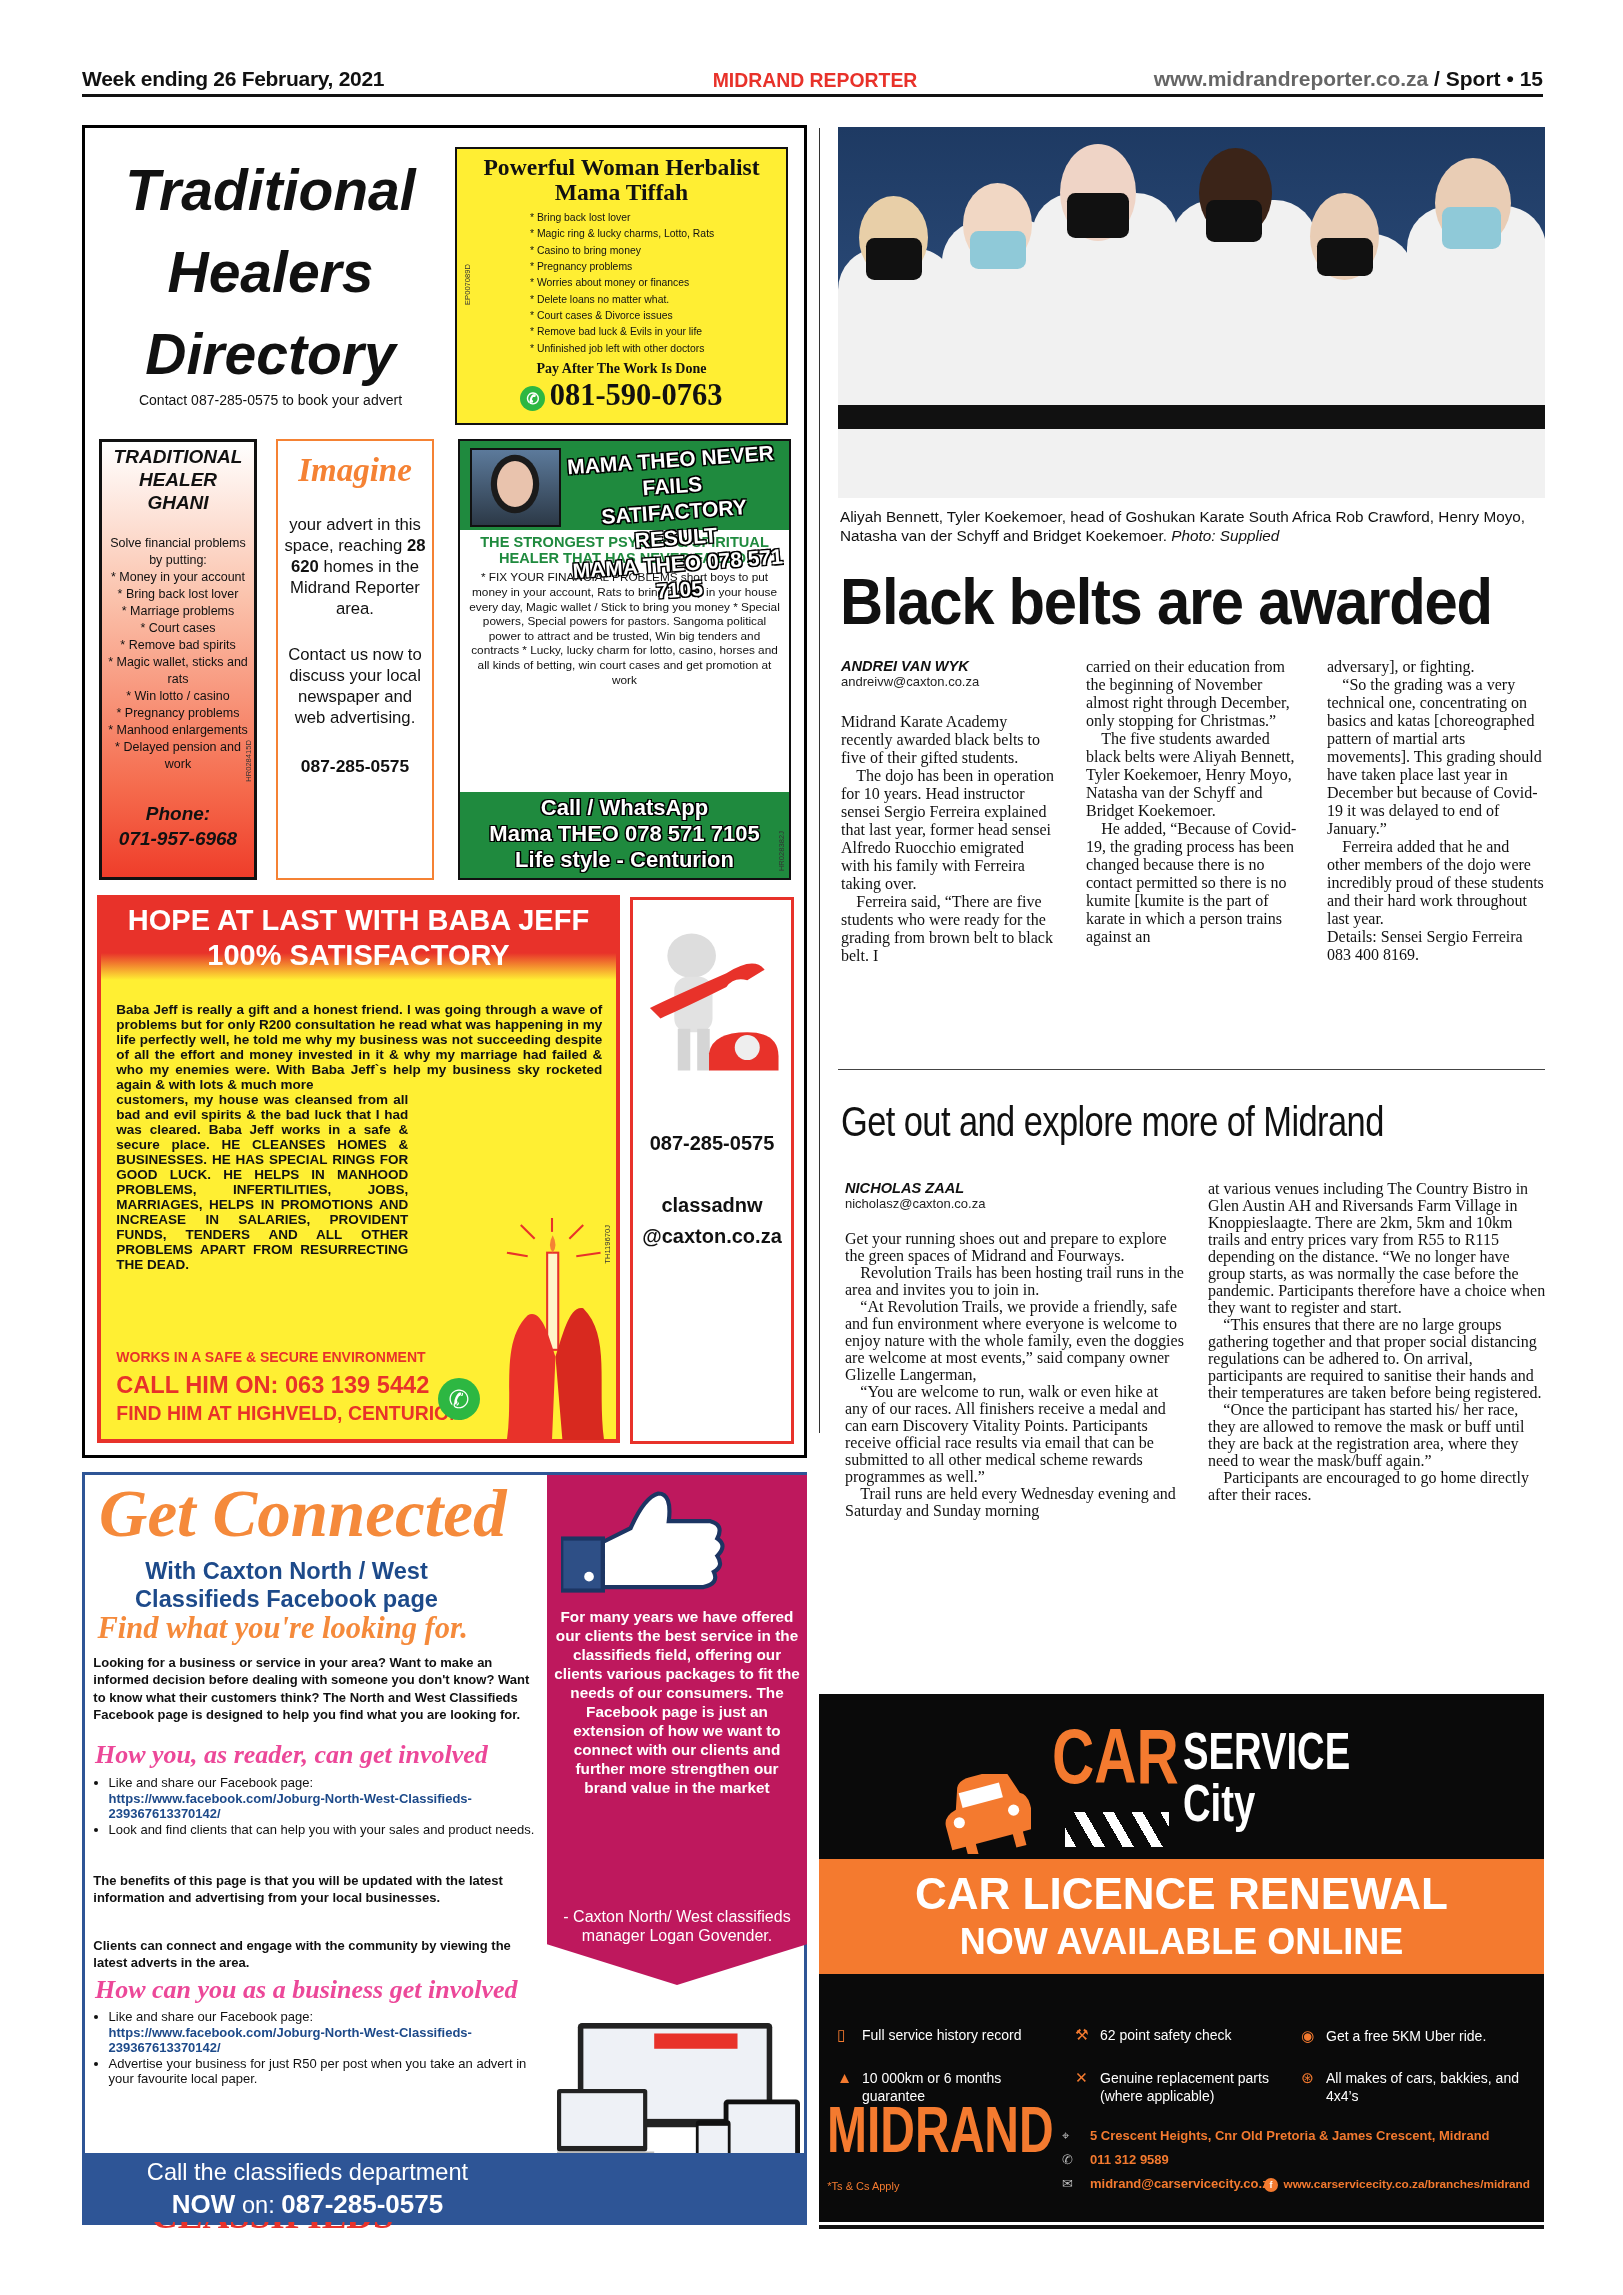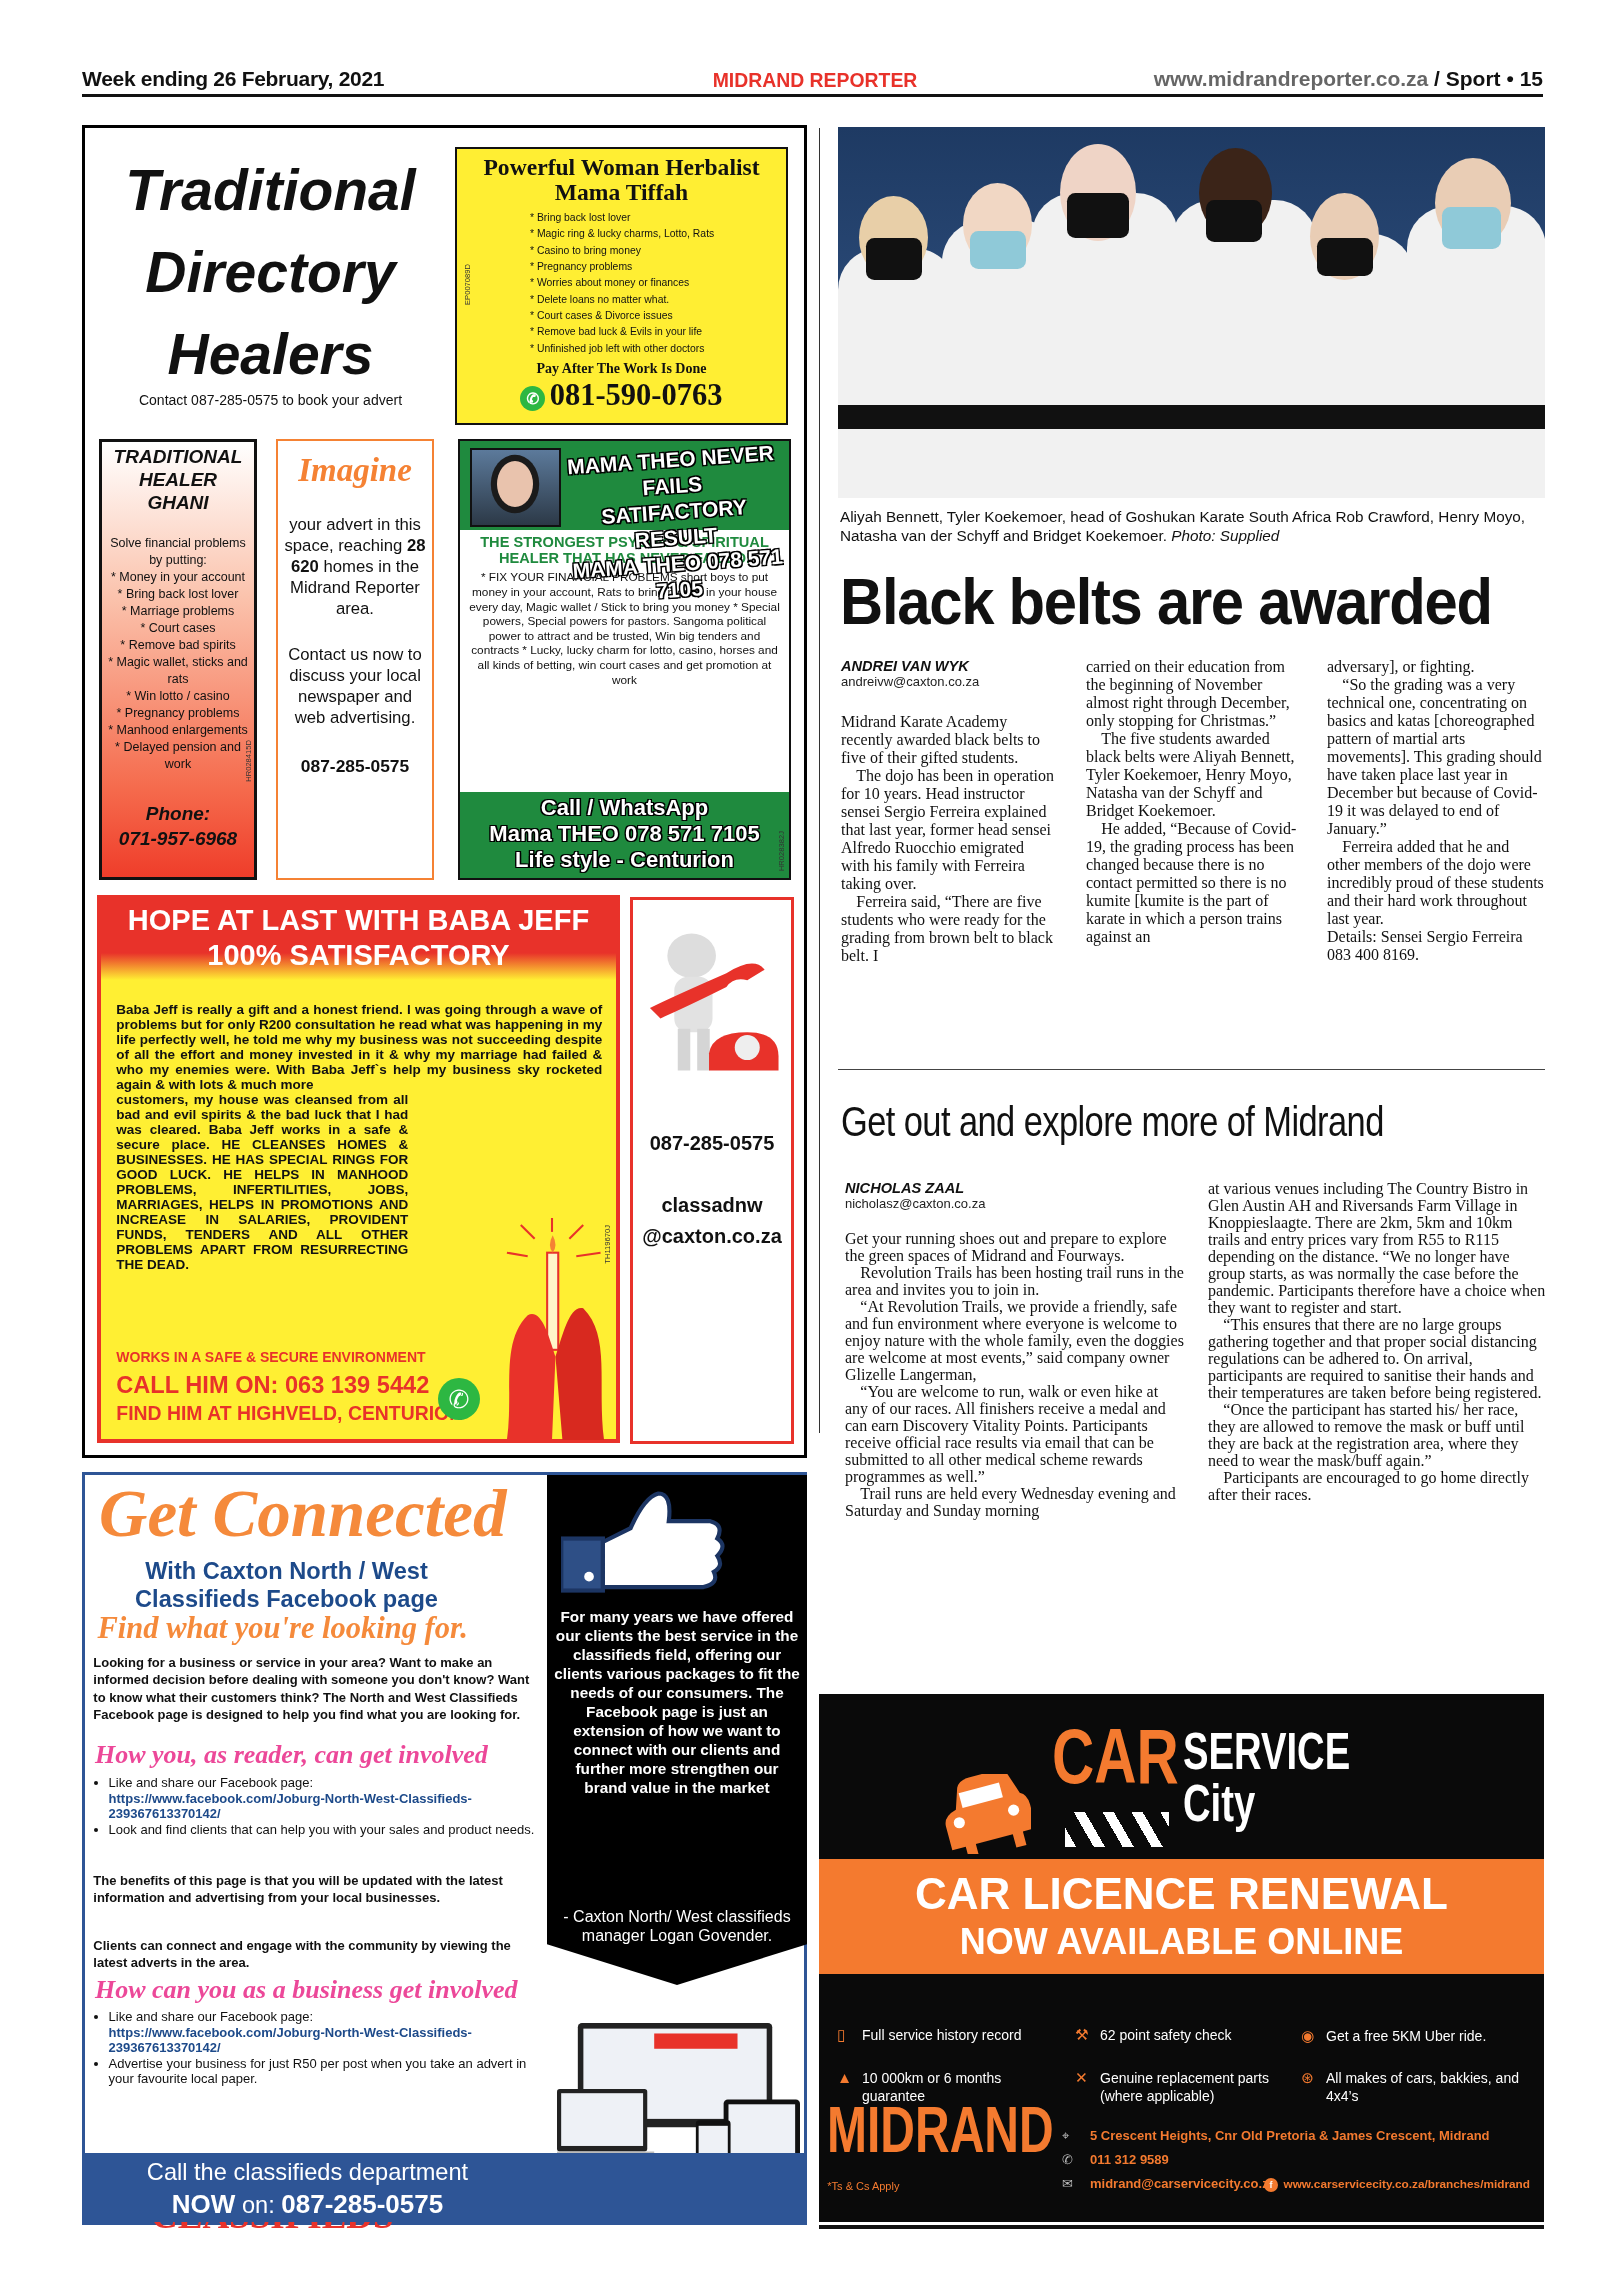--- a/index.html
+++ b/index.html
@@ -72,21 +72,21 @@
   .gc ul{position:absolute;left:8.3px;margin:0;padding-left:15.3px;width:444px;font:13px/15.6px "Liberation Sans",sans-serif;}
   .gc ul .url{color:#1d4a8a;font-weight:bold;}
   .gc .caxton{position:absolute;left:66px;top:694px;}
   .gc .caxton .c1{font:25px "Liberation Sans",sans-serif;}
   .gc .caxton .c1 .mark{display:inline-block;width:21px;height:21px;background:#e8322a;color:#fff;font:bold 15.3px/21px "Liberation Sans",sans-serif;text-align:center;vertical-align:middle;margin-right:4.2px;}
   .gc .caxton .c2{font:bold 37px/35px "Liberation Serif",serif;color:#e8322a;}
   .gc .footer{position:absolute;left:0;right:0;bottom:0;height:69px;background:#2e5596;}
   .gc .footer .f1{position:absolute;left:21px;top:5.6px;width:403px;text-align:center;color:#fff;font:23.6px "Liberation Sans",sans-serif;}
   .gc .footer .f2{position:absolute;left:21px;top:36px;width:403px;text-align:center;color:#fff;font:23.6px "Liberation Sans",sans-serif;}
   .gc .footer .f2 b{font-size:26px;}
-  .gc .quote{position:absolute;left:462px;top:0;width:260px;height:510px;background:#000000;clip-path:polygon(0 0,100% 0,100% 92%,50% 100%,0 92%);}
+  .gc .quote{position:absolute;left:462px;top:0;width:260px;height:510px;background:#be185d;clip-path:polygon(0 0,100% 0,100% 92%,50% 100%,0 92%);}
   .gc .quote .thumb{position:absolute;left:14px;top:15.3px;width:167px;height:104px;}
   .gc .quote .q{position:absolute;left:7px;top:132px;width:246px;text-align:center;color:#fff;font:bold 15.3px/19px "Liberation Sans",sans-serif;}
   .gc .quote .by{position:absolute;left:7px;top:432px;width:246px;text-align:center;color:#fff;font:16px/19px "Liberation Sans",sans-serif;}
   .gc .devices{position:absolute;left:472px;top:541px;width:243px;height:153px;}
 
   
   .photo-main{left:838px;top:127px;width:707px;height:371px;background:linear-gradient(#1e3a63,#2c4c7a 60%,#334f78);overflow:hidden;}
   .photo-main .person{position:absolute;bottom:0;background:#f1f1f1;border-radius:42px 42px 0 0;}
   .photo-main .head{position:absolute;border-radius:50%;}
   .photo-main .mask{position:absolute;border-radius:8.3px;}
@@ -139,22 +139,22 @@
   <span>www.midrandreporter.co.za</span>
   <b>/</b>
   <b>Sport • 15</b>
 </div>
 <div class="abs mast-rule"></div>
 <div class="abs col-rule"></div>
 
 <div class="abs dir-box"></div>
 <div class="abs dir-title">
   <div>Traditional</div>
+  <div>Healers</div>
   <div>Directory</div>
-  <div>Healers</div>
 </div>
 <div class="abs dir-contact">Contact 087-285-0575 to book your advert</div>
 
 <div class="abs tiffah">
   <h3><span>Powerful Woman Herbalist</span><br><span>Mama Tiffah</span></h3>
   <ul>
     <li>* Bring back lost lover</li>
     <li>* Magic ring &amp; lucky charms, Lotto, Rats</li>
     <li>* Casino to bring money</li>
     <li>* Pregnancy problems</li>

